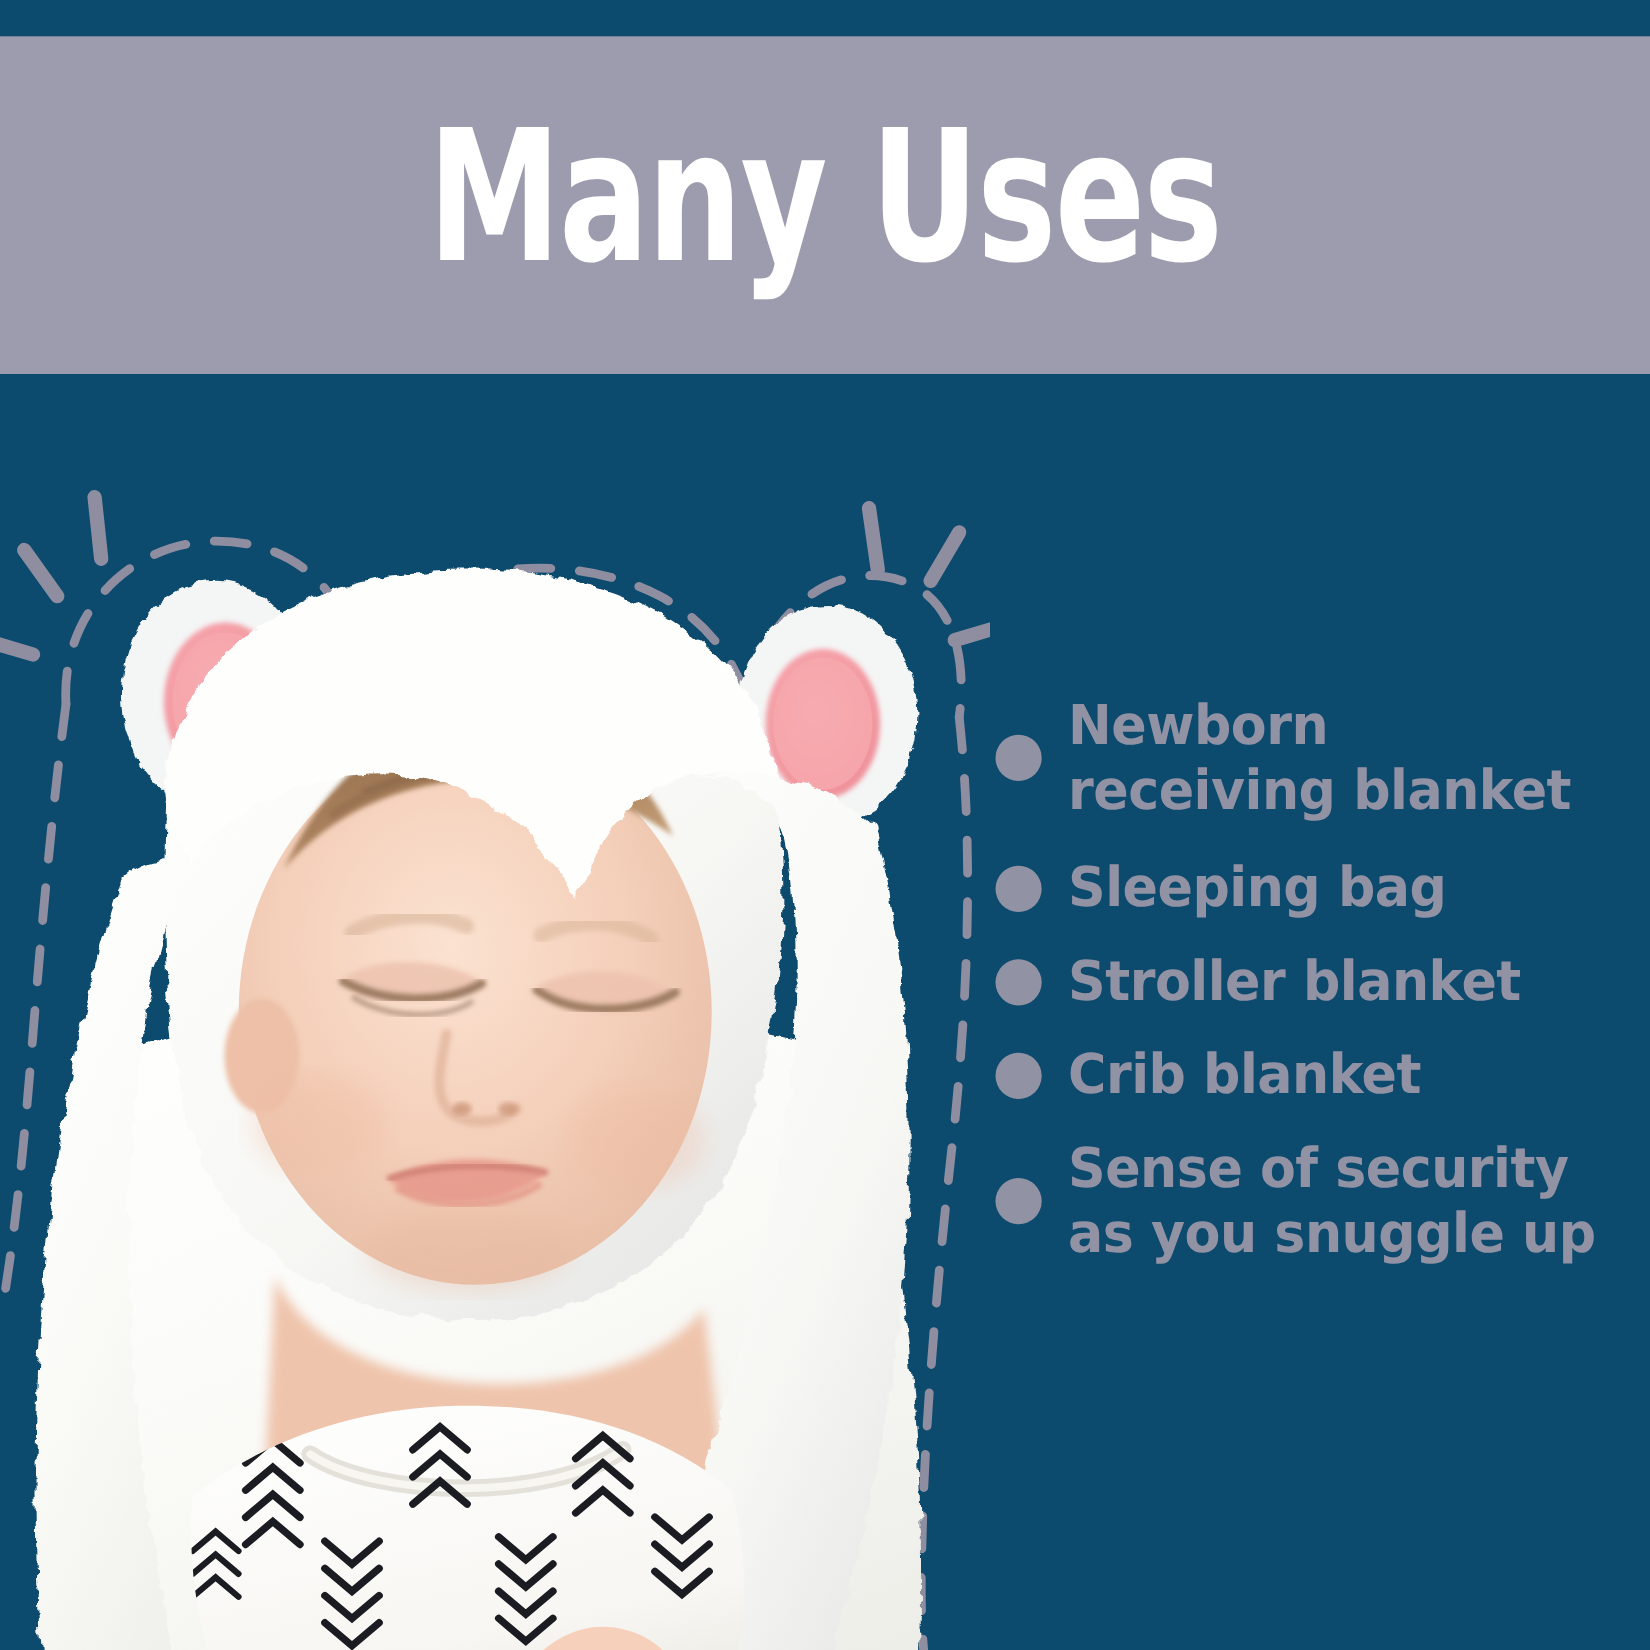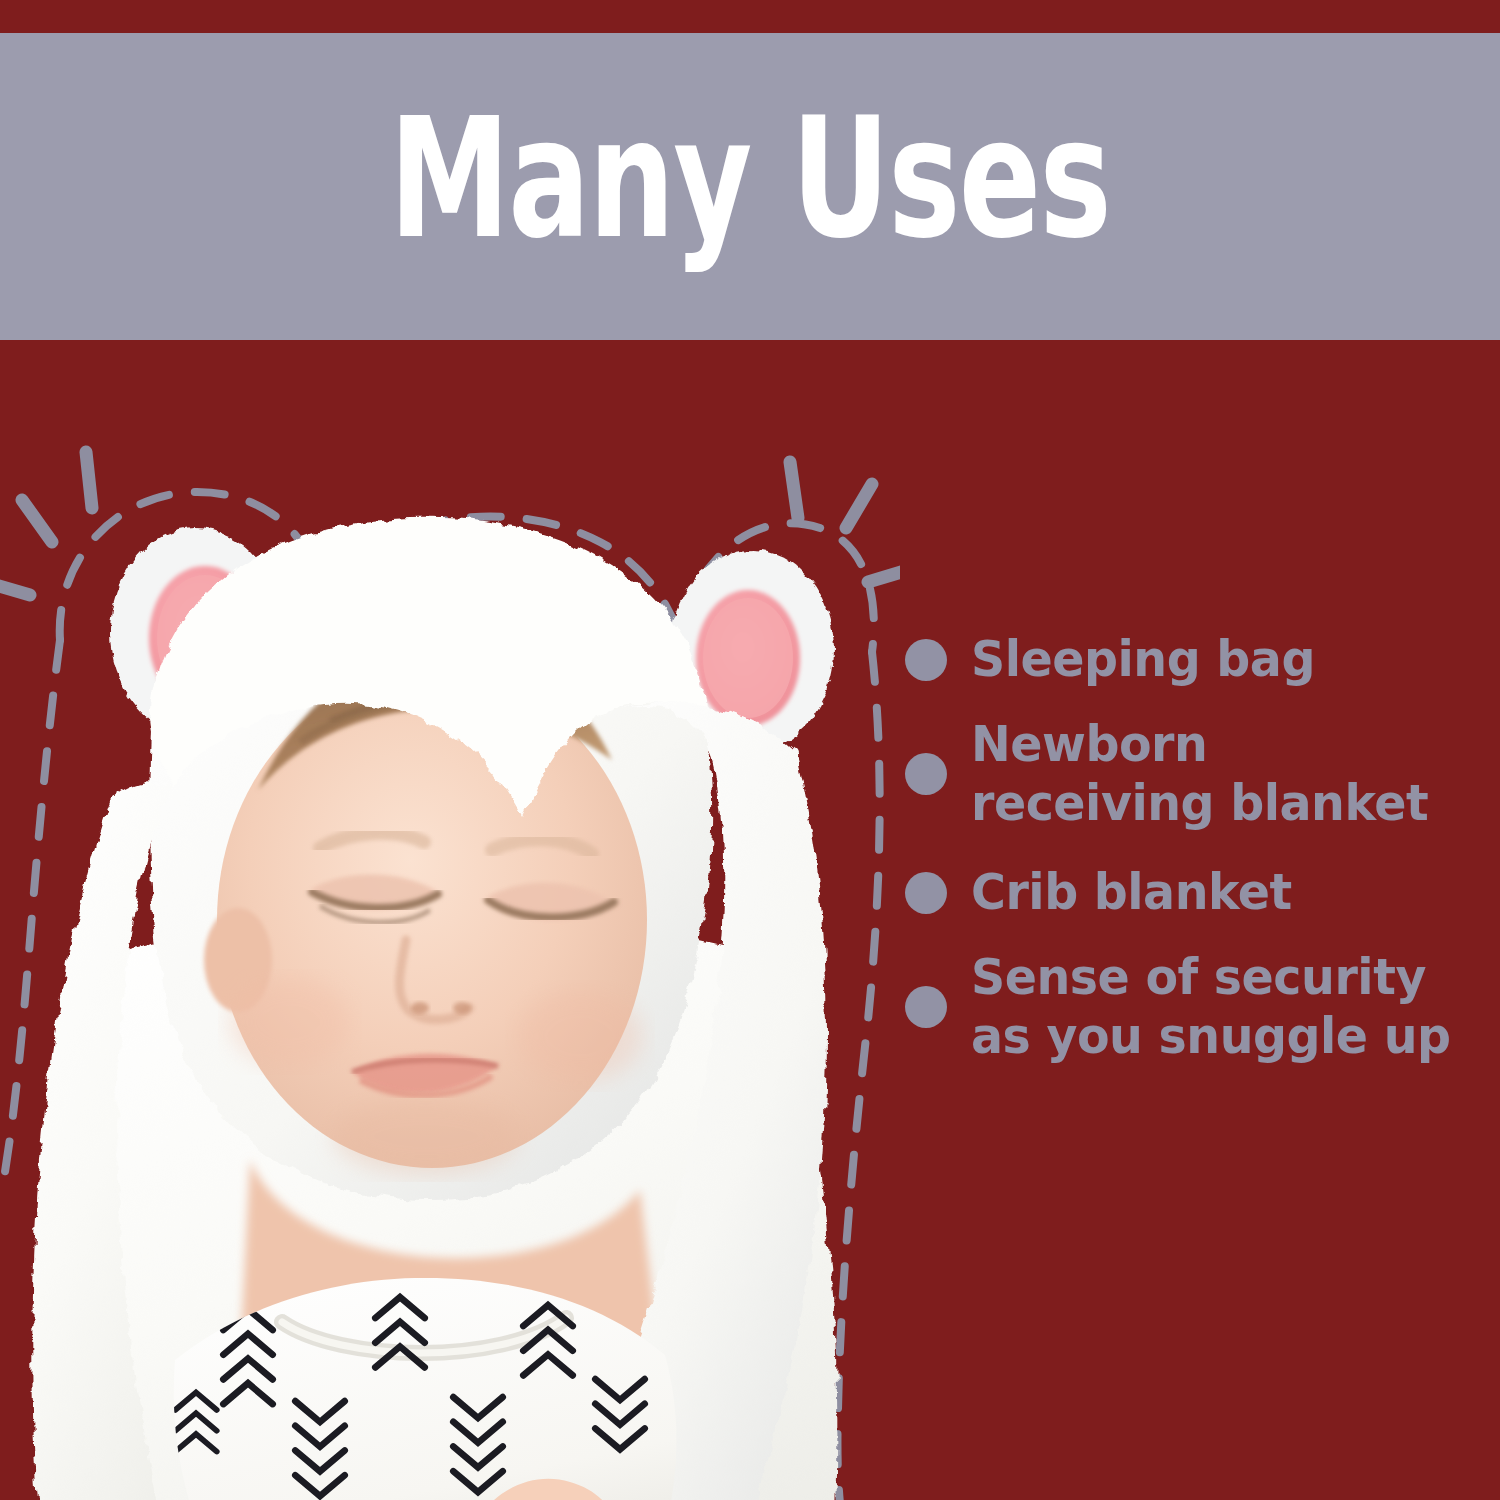--- a/index.html
+++ b/index.html
@@ -10,21 +10,21 @@
     height: 1500px;
     background: #ffffff;
     font-family: "DejaVu Sans", sans-serif;
     overflow: hidden;
   }
 
   #page {
     position: relative;
     width: 1500px;
     height: 1500px;
-    background: #7f1d1d;
+    background: #0c4a6e;
     overflow: hidden;
   }
 
   
   .banner {
     position: absolute;
     left: 0;
     top: 33px;
     width: 1500px;
     height: 307px;
@@ -383,30 +383,34 @@
           <path d="M84,1300 C200,1262 330,1268 440,1312"></path>
           <path d="M66,1370 C180,1330 310,1336 420,1380"></path>
         </g>
 
       </g>
     </svg>
   </div>
 
   <div class="uses-list">
 
+    <div class="use-item two-line">
+      <span class="use-bullet"></span>
+      <span class="use-label">Newborn receiving blanket</span>
+    </div>
+
     <div class="use-item">
       <span class="use-bullet"></span>
       <span class="use-label">Sleeping bag</span>
     </div>
 
-    <div class="use-item two-line">
+    <div class="use-item">
       <span class="use-bullet"></span>
-      <span class="use-label">Newborn receiving blanket</span>
+      <span class="use-label">Stroller blanket</span>
     </div>
-
 
     <div class="use-item">
       <span class="use-bullet"></span>
       <span class="use-label">Crib blanket</span>
     </div>
 
     <div class="use-item two-line">
       <span class="use-bullet"></span>
       <span class="use-label">Sense of security as you snuggle up</span>
     </div>

